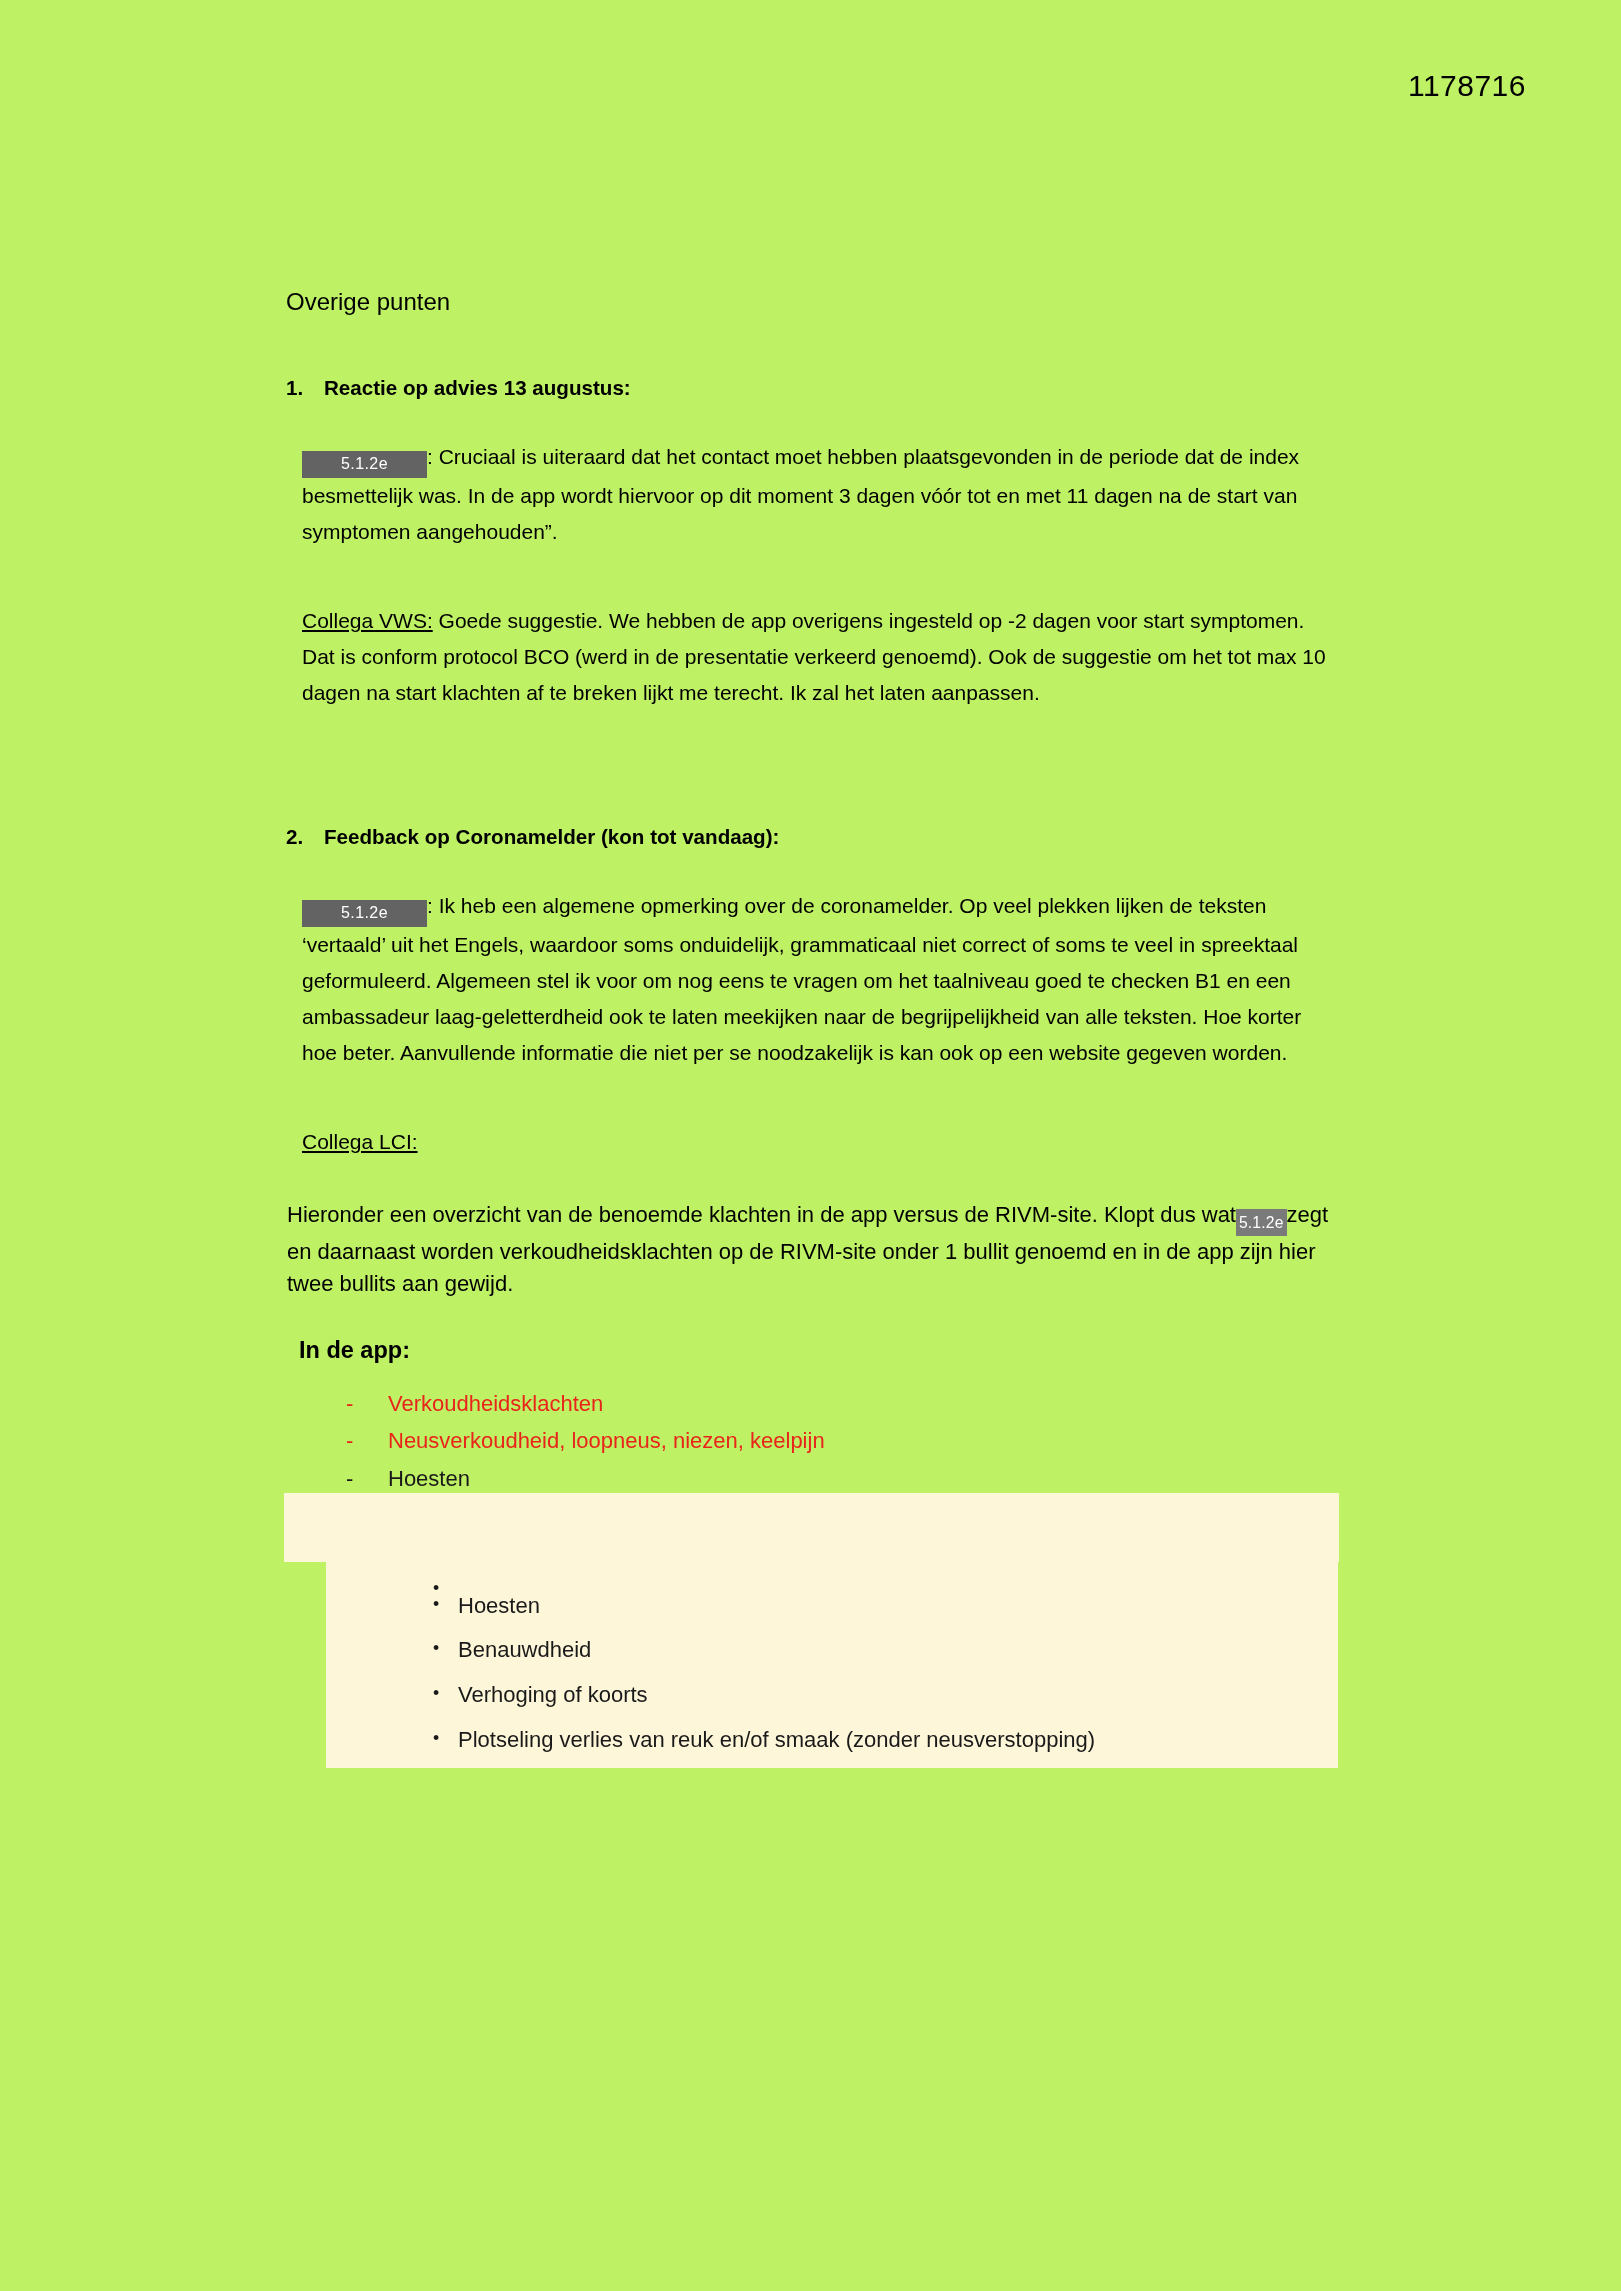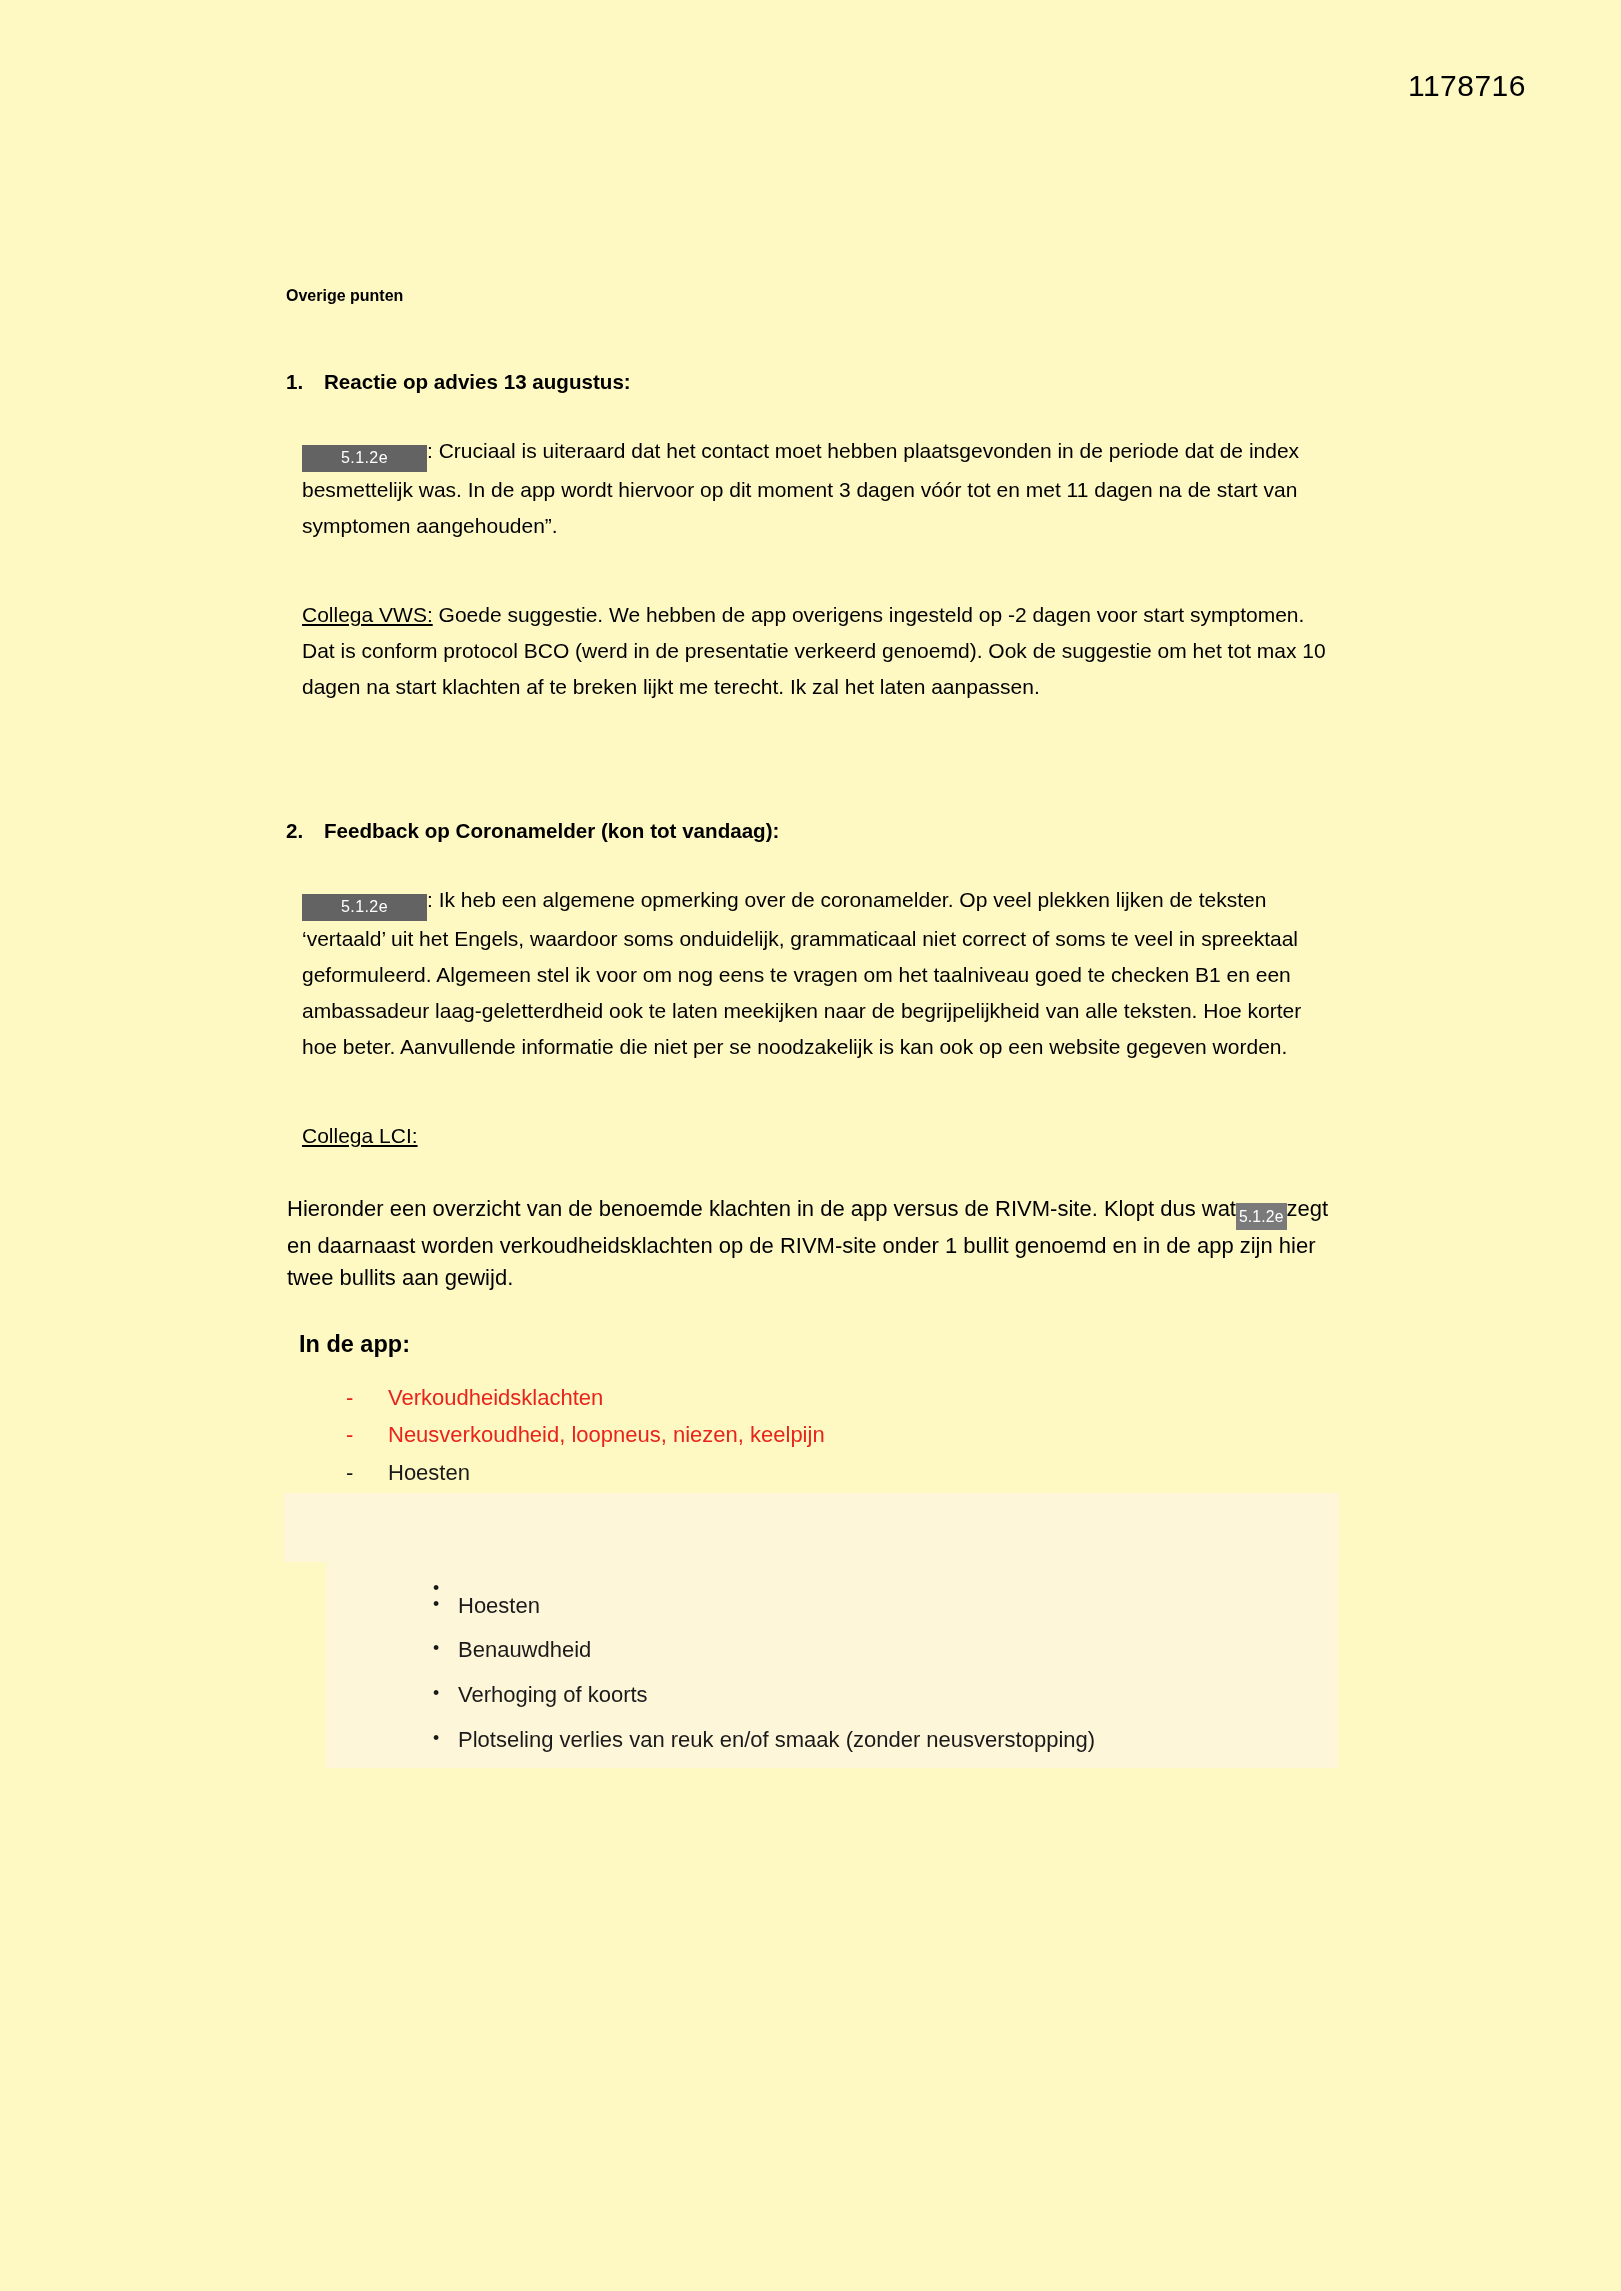--- a/index.html
+++ b/index.html
@@ -8,21 +8,21 @@
     background: #ffffff;
   }
   body {
     font-family: "Liberation Sans", sans-serif;
     color: #000000;
   }
   .page {
     position: relative;
     width: 1621px;
     height: 2292px;
-    background: #fef9c3;
+    background: #bef264;
     overflow: hidden;
     box-sizing: border-box;
   }
 
   
   .doc-number {
     position: absolute;
     top: 69px;
     right: 95px;
     font-size: 30px;
@@ -42,24 +42,24 @@
 
   
   .calibri {
     font-family: "Liberation Sans", sans-serif;
     font-size: 21px;
     line-height: 36px;
     transform-origin: left top;
   }
 
   .sec-title {
-    font-weight: bold;
-    font-size: 16px;
+    font-weight: normal;
+    font-size: 24px;
     line-height: 27.4px;
-    margin: 2px 0 0 0;
+    margin: 8px 0 0 0;
   }
 
   .spacer-lg { height: 59px; }
   .spacer-md { height: 37px; }
   .spacer-sm { height: 21.6px; }
   .spacer-xs { height: 11.8px; }
 
   .numbered {
     position: relative;
     padding-left: 38px;

